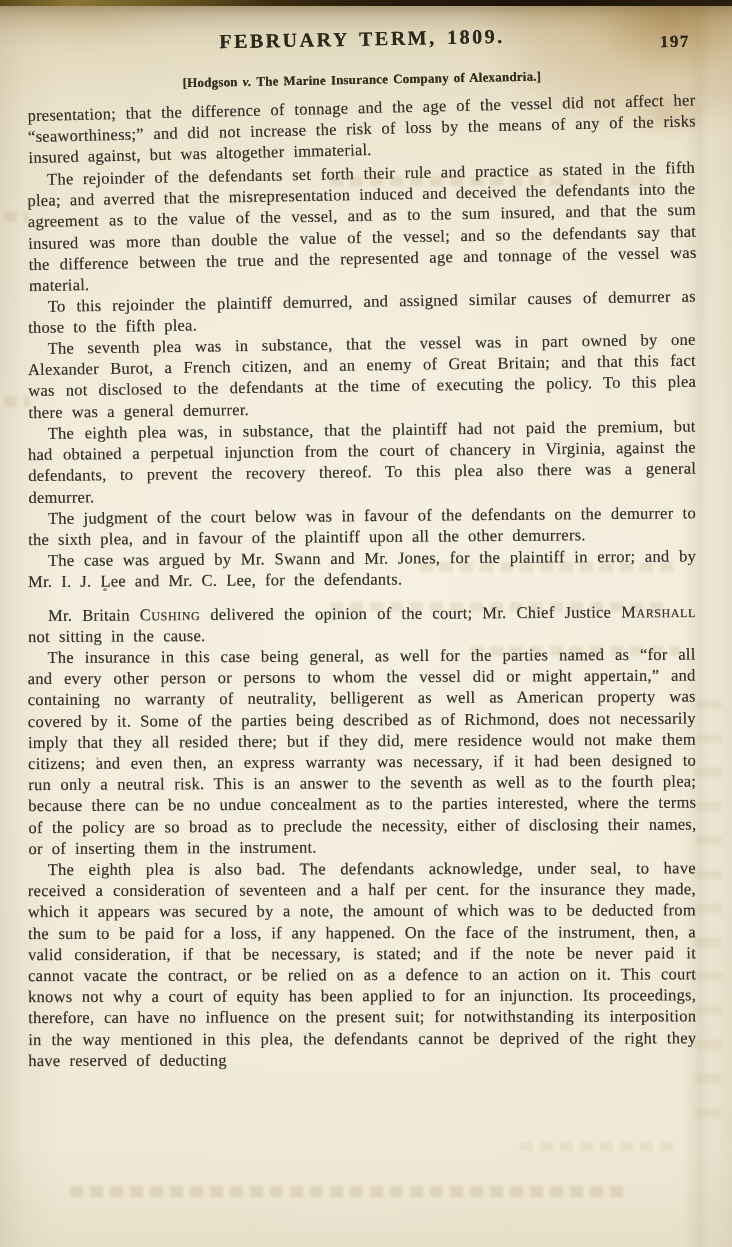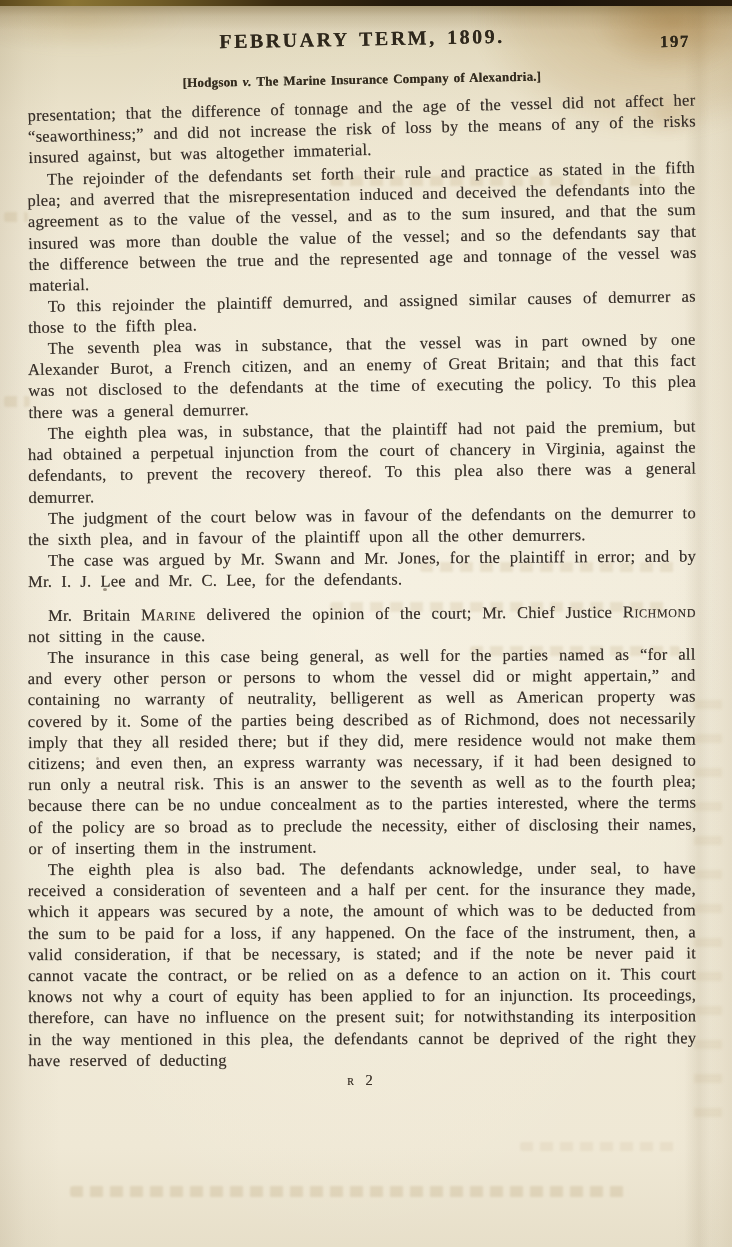--- a/index.html
+++ b/index.html
@@ -125,22 +125,21 @@
 
     <div class="bodytext">
       <p style="transform:rotate(-1.35deg);">presentation; that the difference of tonnage and the age of the vessel did not affect her “seaworthiness;” and did not increase the risk of loss by the means of any of the risks insured against, but was altogether immaterial.</p>
       <p class="ind" style="transform:rotate(-1.05deg);">The rejoinder of the defendants set forth their rule and practice as stated in the fifth plea; and averred that the misrepresentation induced and deceived the defendants into the agreement as to the value of the vessel, and as to the sum insured, and that the sum insured was more than double the value of the vessel; and so the defendants say that the difference between the true and the represented age and tonnage of the vessel was material.</p>
       <p class="ind" style="transform:rotate(-0.9deg);">To this rejoinder the plaintiff demurred, and assigned similar causes of demurrer as those to the fifth plea.</p>
       <p class="ind" style="transform:rotate(-0.8deg);">The seventh plea was in substance, that the vessel was in part owned by one Alexander Burot, a French citizen, and an enemy of Great Britain; and that this fact was not disclosed to the defendants at the time of executing the policy.  To this plea there was a general demurrer.</p>
       <p class="ind" style="transform:rotate(-0.65deg);">The eighth plea was, in substance, that the plaintiff had not paid the premium, but had obtained a perpetual injunction from the court of chancery in Virginia, against the defendants, to prevent the recovery thereof. To this plea also there was a general demurrer.</p>
       <p class="ind" style="transform:rotate(-0.5deg);">The judgment of the court below was in favour of the defendants on the demurrer to the sixth plea, and in favour of the plaintiff upon all the other demurrers.</p>
       <p class="ind" style="transform:rotate(-0.4deg);">The case was argued by Mr. Swann and Mr. Jones, for the plaintiff in error; and by Mr. I. J. Lee and Mr. C. Lee, for the defendants.</p>
 
-      <p class="ind gap-top" style="transform:rotate(-0.35deg);"><span>Mr. Britain </span><span class="sc">Marine</span><span> delivered the opinion of the court; Mr. Chief Justice </span><span class="sc">Richmond</span><span> not sitting in the cause.</span></p>
+      <p class="ind gap-top" style="transform:rotate(-0.35deg);"><span>Mr. Britain </span><span class="sc">Cushing</span><span> delivered the opinion of the court; Mr. Chief Justice </span><span class="sc">Marshall</span><span> not sitting in the cause.</span></p>
 
       <p class="ind" style="transform:rotate(-0.3deg);">The insurance in this case being general, as well for the parties named as “for all and every other person or persons to whom the vessel did or might appertain,” and containing no warranty of neutrality, belligerent as well as American property was covered by it.  Some of the parties being described as of Richmond, does not necessarily imply that they all resided there; but if they did, mere residence would not make them citizens; and even then, an express warranty was necessary, if it had been designed to run only a neutral risk.  This is an answer to the seventh as well as to the fourth plea; because there can be no undue concealment as to the parties interested, where the terms of the policy are so broad as to preclude the necessity, either of disclosing their names, or of inserting them in the instrument.</p>
       <p class="ind" style="transform:rotate(-0.15deg);">The eighth plea is also bad.  The defendants acknowledge, under seal, to have received a consideration of seventeen and a half per cent. for the insurance they made, which it appears was secured by a note, the amount of which was to be deducted from the sum to be paid for a loss, if any happened.  On the face of the instrument, then, a valid consideration, if that be necessary, is stated; and if the note be never paid it cannot vacate the contract, or be relied on as a defence to an action on it.  This court knows not why a court of equity has been applied to for an injunction. Its proceedings, therefore, can have no influence on the present suit; for notwithstanding its interposition in the way mentioned in this plea, the defendants cannot be deprived of the right they have reserved of deducting</p>
     </div>
 
-    <div class="signature">r 2</div>
   </div>
 
 </div>
 
 </body></html>

